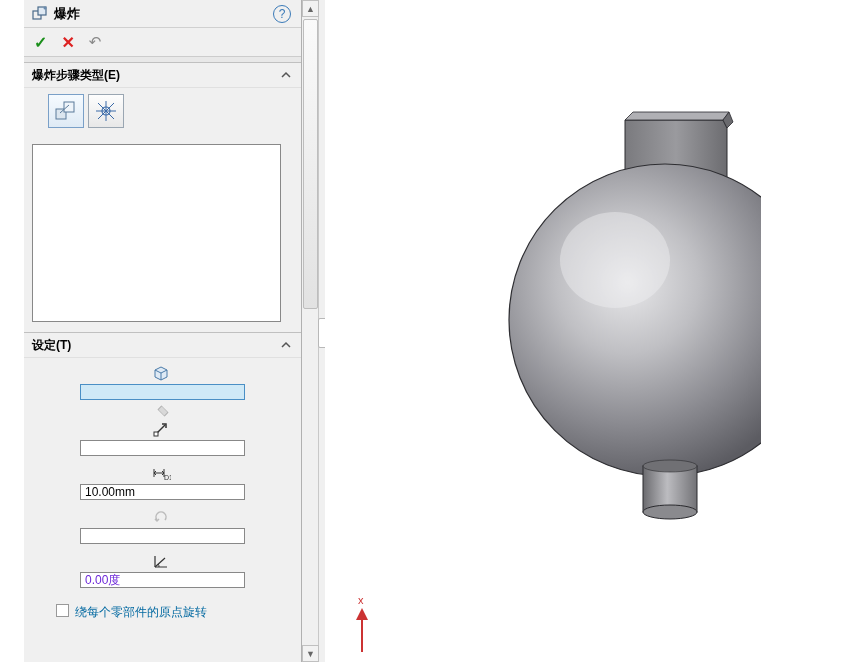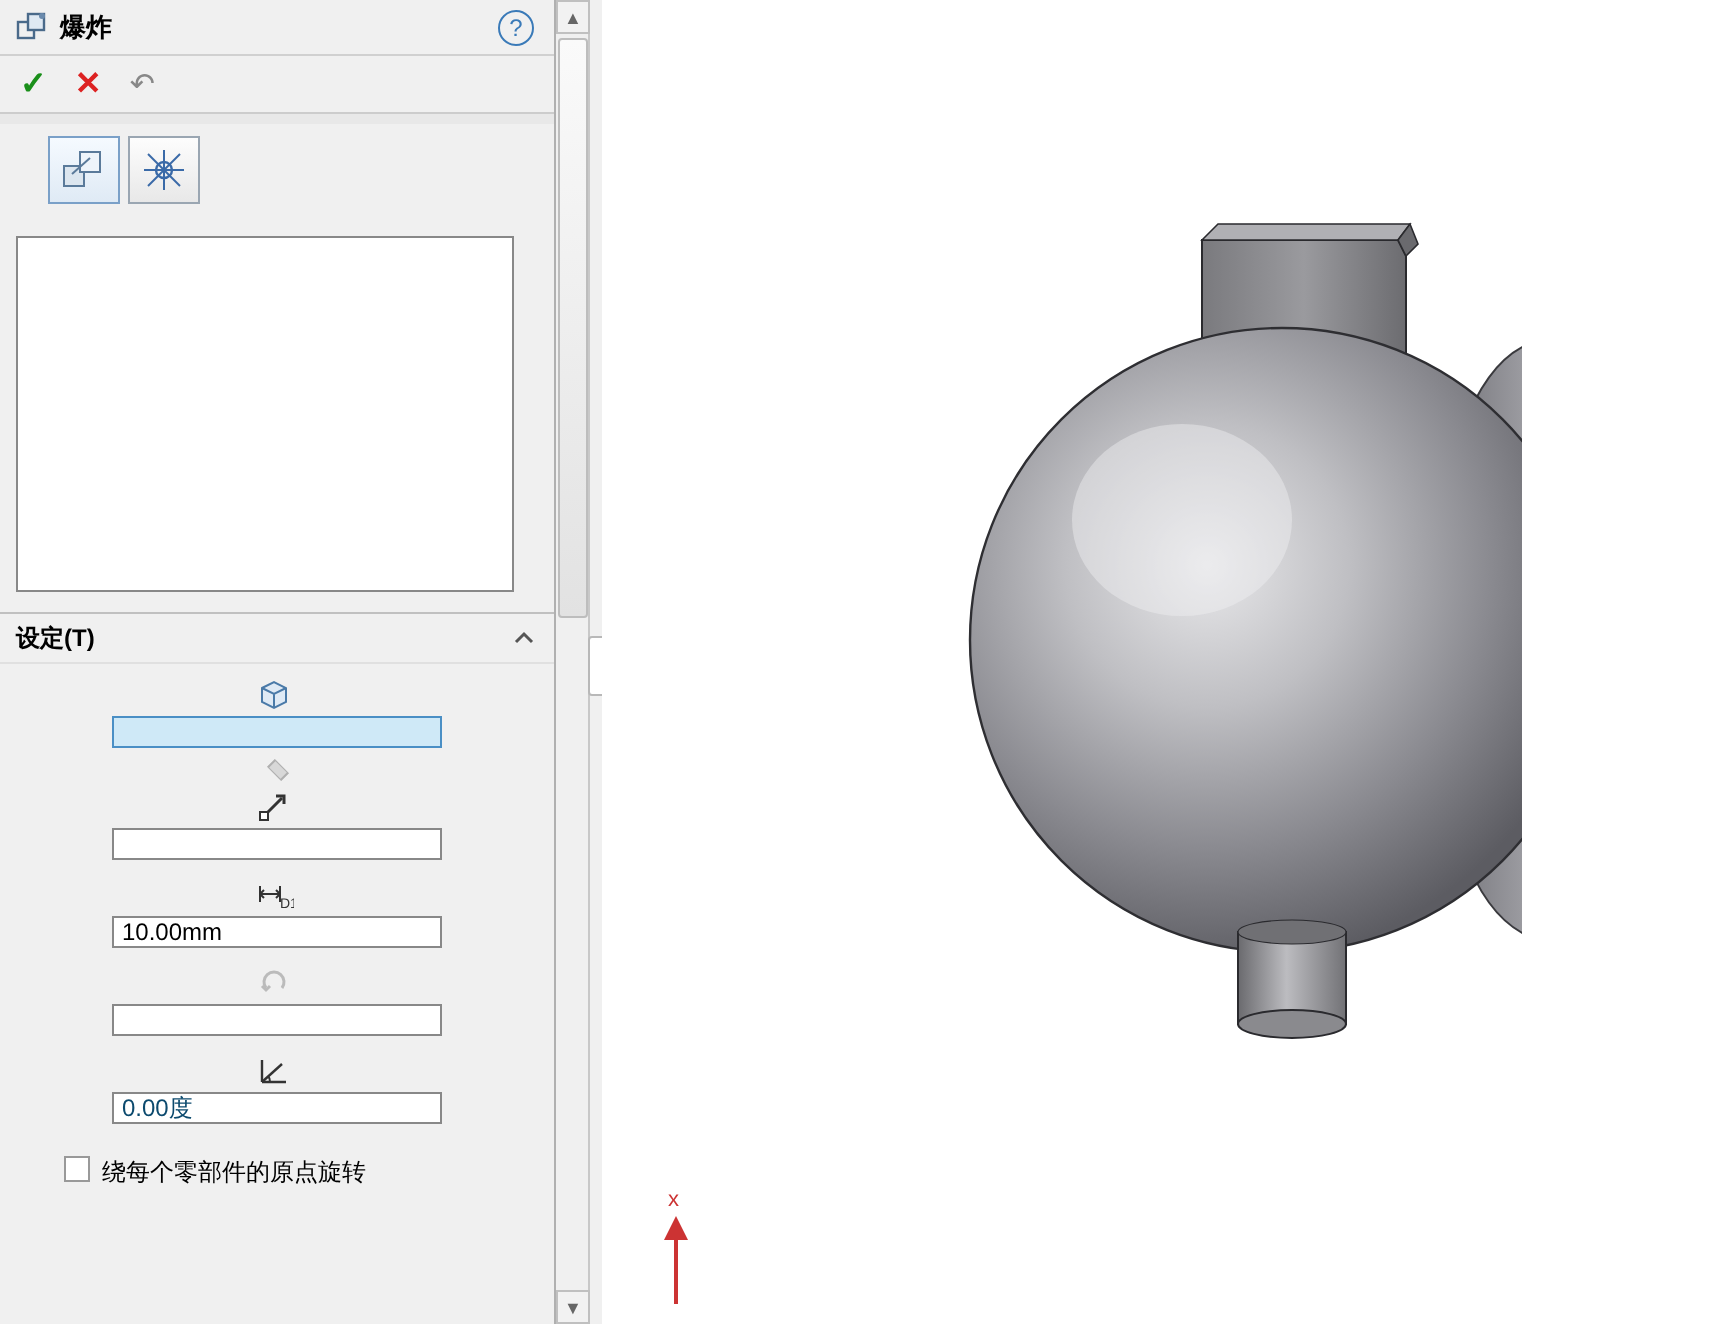--- a/index.html
+++ b/index.html
@@ -9,20 +9,21 @@
     font-size: 12px;
     color: #000;
     background: #fff;
     width: 857px; height: 662px;
     overflow: hidden;
   }
   .app {
     display: flex;
     width: 761px; height: 662px;
     position: relative;
+    padding-left: 24px;
   }
   
   .panel {
     width: 278px;
     height: 662px;
     background: #f0f0f0;
     border-right: 1px solid #b0b0b0;
     position: relative;
     display: flex;
     flex-direction: column;
@@ -131,38 +132,38 @@
     background: #fff;
     padding: 0 4px;
     font-size: 12px;
   }
   .field-input.highlight {
     background: #cfe9f7;
     border: 1px solid #4a8fc5;
     height: 32px;
   }
   .field-input.disabled {
-    color: #0c4a6e;
+    color: #6d28d9;
     background: #fff;
   }
   .slider-dot {
     margin: 2px auto 6px auto;
     width: 12px; height: 6px;
     display:flex; justify-content:center;
   }
   .slider-dot::after{
     content:""; width:8px; height:8px;
     background:#d8d8d8; border:1px solid #b0b0b0;
     transform: rotate(45deg) scaleY(.55);
   }
   .chk-row {
     display: flex;
     padding-left: 26px;
     margin-top: 16px;
-    color: #000000;
+    color: #0369a1;
   }
   .chk {
     width: 13px; height: 13px;
     border: 1px solid #999;
     margin-right: 6px;
     background: #fff;
   }
   
   .scrollcol {
     width: 17px;
@@ -252,20 +253,28 @@
       <div class="help-icon">?</div>
     </div>
 
     <div class="ok-row">
       <span class="check-ico">✓</span>
       <span class="x-ico">✕</span>
       <span class="undo-ico">↶</span>
     </div>
 
     <div style="height:6px;background:#e8e8e8;border-top:1px solid #ccc;"></div>
+    <div class="section-hdr">
+      <span>爆炸步骤类型(E)</span>
+      <span class="chev">
+        <svg width="10" height="10" viewBox="0 0 10 10">
+            <path d="M1 7 L5 3 L9 7" fill="none" stroke="#555" stroke-width="1.5"></path>
+          </svg>
+      </span>
+    </div>
     <div class="type-row">
       <div class="type-btn sel">
         <svg width="26" height="24" viewBox="0 0 26 24">
           <rect x="3" y="10" width="10" height="10" fill="#dce6ef" stroke="#5a7a9a"></rect>
           <rect x="11" y="3" width="10" height="10" fill="#eef4fa" stroke="#5a7a9a"></rect>
           <path d="M7 14 L16 6" stroke="#5a7a9a" stroke-width="1"></path>
         </svg>
       </div>
       <div class="type-btn">
         <svg width="26" height="24" viewBox="0 0 26 24">

